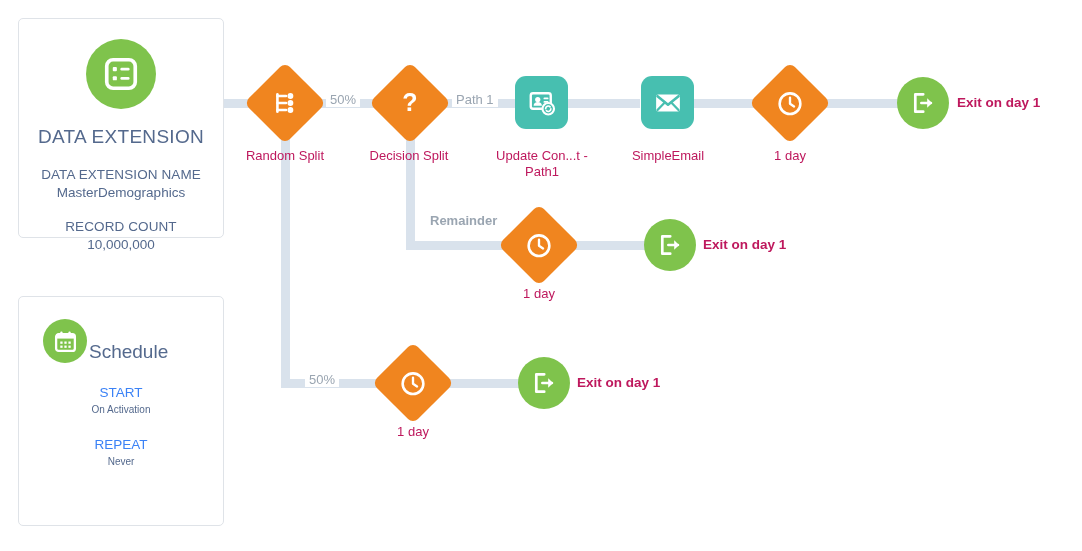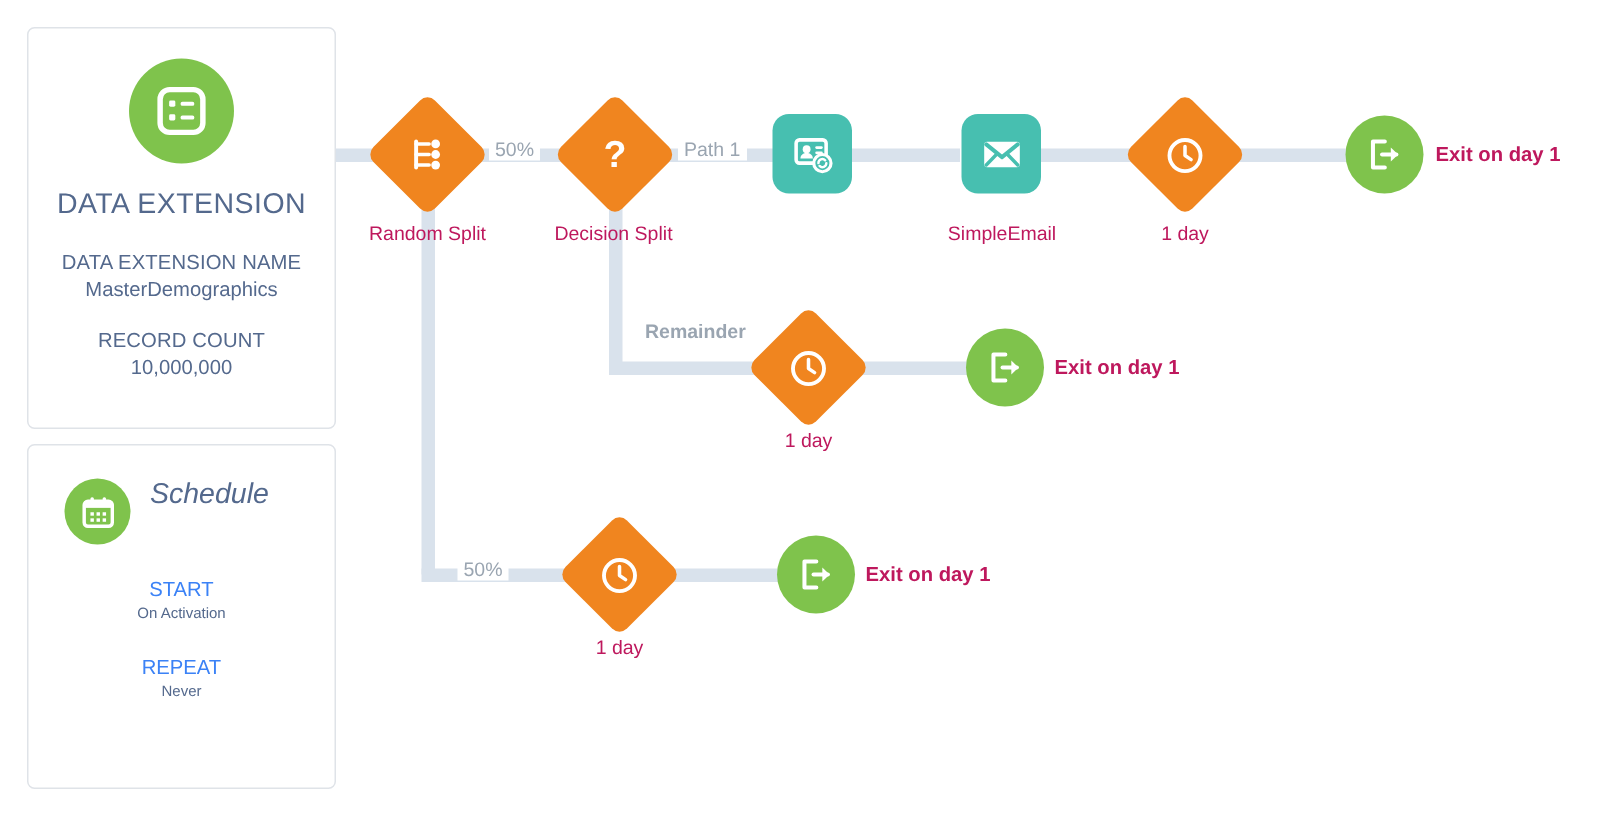--- a/index.html
+++ b/index.html
@@ -53,21 +53,21 @@
     background: #ffffff;
     border: 1px solid #dfe3e8;
     border-radius: 5px;
     box-sizing: border-box;
     z-index: 4;
   }
   .card-de {
     left: 18px;
     top: 18px;
     width: 206px;
-    height: 268px;
+    height: 220px;
     text-align: center;
   }
   .card-sched {
     left: 18px;
     top: 296px;
     width: 206px;
     height: 230px;
     text-align: center;
   }
 
@@ -97,24 +97,23 @@
     letter-spacing: .1px;
   }
   .de-field-value {
     margin-top: 3px;
     font-size: 13.5px;
     color: #54698D;
   }
 
   .sched-head {
     display: flex;
-    align-items: flex-start;
-    gap: 13px;
+    align-items: flex-end;
+    gap: 2px;
     padding: 22px 0 0 24px;
-    font-style: italic;
   }
   .sched-head .circ-icon {
     width: 44px;
     height: 44px;
     flex: 0 0 44px;
   }
   .sched-title {
     font-size: 19px;
     color: #54698D;
   }
@@ -294,20 +293,21 @@
         <circle cx="8.6" cy="9.2" r="2.1" fill="#ffffff"></circle>
         <path d="M5.3 14.1c0-1.9 1.5-2.9 3.3-2.9s3.3 1 3.3 2.9z" fill="#ffffff"></path>
         <rect x="13.2" y="7.6" width="4" height="1.4" rx="0.7" fill="#ffffff"></rect>
         <rect x="13.2" y="10.4" width="4" height="1.4" rx="0.7" fill="#ffffff"></rect>
         <circle cx="17" cy="16.6" r="4.6" fill="#47BFB0" stroke="#ffffff" stroke-width="1.7"></circle>
         <path d="M14.9 16.6a2.1 2.1 0 0 1 3.6-1.5" stroke="#ffffff" stroke-width="1.3" fill="none" stroke-linecap="round"></path>
         <path d="M19.1 16.6a2.1 2.1 0 0 1-3.6 1.5" stroke="#ffffff" stroke-width="1.3" fill="none" stroke-linecap="round"></path>
       </svg>
     </div>
   </div>
+  <div class="node-label two-line" style="left:487px; top:148px;">Update Con...t - Path1</div>
 
   <div class="node" style="left:641px; top:76px;">
     <div class="sq">
       <svg width="30" height="30" viewBox="0 0 24 24" aria-hidden="true">
         <rect x="2.5" y="5.2" width="19" height="13.6" rx="1.6" fill="#ffffff"></rect>
         <path d="M3.6 6.6 L12 13.4 L20.4 6.6" fill="none" stroke="#47BFB0" stroke-width="2.1" stroke-linecap="round" stroke-linejoin="round"></path>
         <path d="M3.6 17.6 L9.4 11.6 M20.4 17.6 L14.6 11.6" fill="none" stroke="#47BFB0" stroke-width="1.8" stroke-linecap="round"></path>
       </svg>
     </div>
   </div>

